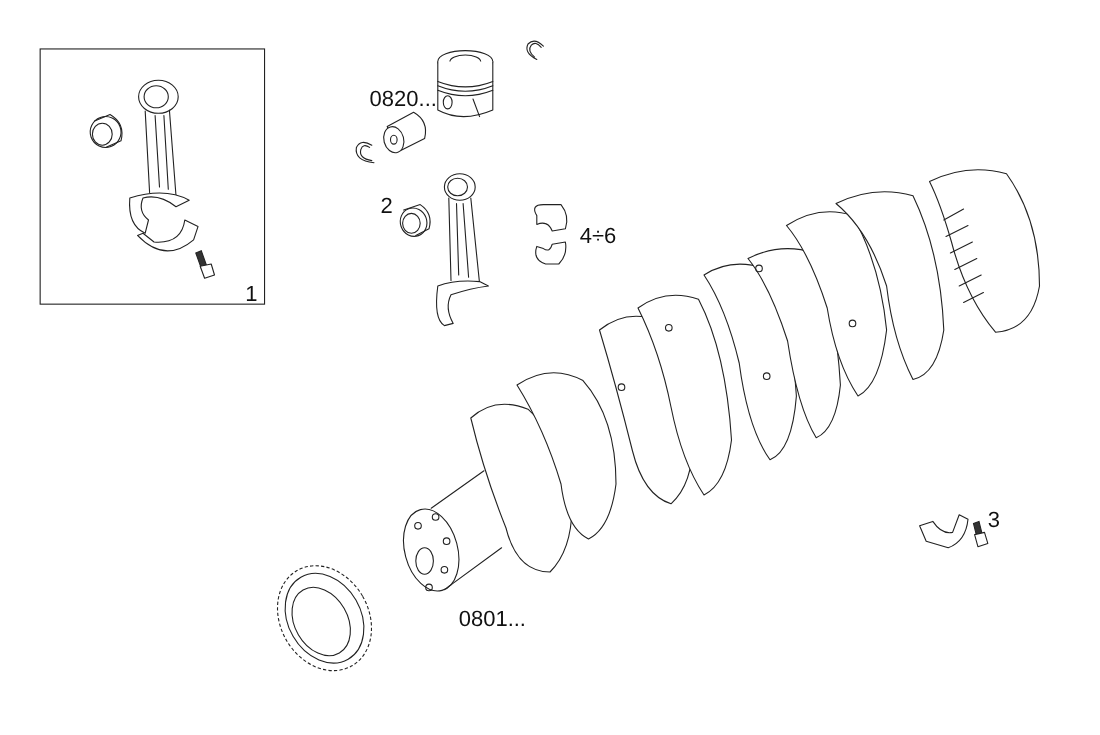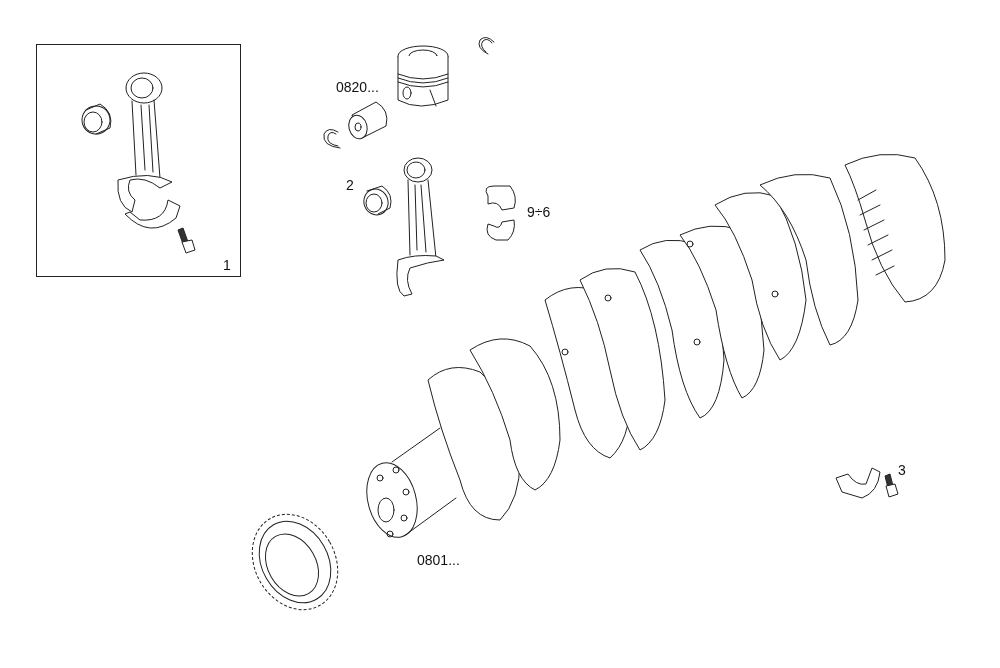--- a/index.html
+++ b/index.html
@@ -1,19 +1,19 @@
 <!DOCTYPE html>
 <html><head>
   <meta charset="utf-8">
   <style>
     html, body { margin: 0; padding: 0; background: #ffffff; }
     body { width: 1000px; height: 668px; position: relative; overflow: hidden;
            font-family: "Liberation Sans", sans-serif; color: #000; }
     .canvas { position: absolute; left: 0; top: 0; width: 1000px; height: 668px; }
-    .label { position: absolute; font-size: 14px; color: #111; line-height: 1; white-space: nowrap; }
+    .label { position: absolute; font-size: 20px; color: #111; line-height: 1; white-space: nowrap; }
     .inset-box { position: absolute; left: 36px; top: 44px; width: 205px; height: 233px;
                  border: 1.5px solid #222; box-sizing: border-box; }
     svg { position: absolute; left: 0; top: 0; }
     .ln { fill: none; stroke: #222; stroke-width: 1; stroke-linejoin: round; stroke-linecap: round; }
     .lnw { fill: #fff; stroke: #222; stroke-width: 1; stroke-linejoin: round; }
     .dk { fill: #333; stroke: #222; stroke-width: 1; }
   </style>
 </head>
 <body>
 
@@ -122,16 +122,16 @@
     </g>
     <g>
       <path class="dk" d="M885 476 L890 474 L893 486 L888 488 Z"></path>
       <path class="lnw" d="M886 486 L895 484 L898 494 L889 497 Z"></path>
     </g>
   </svg>
 
   <span class="label" style="left:223px; top:258px;">1</span>
   <span class="label" style="left:346px; top:178px;">2</span>
   <span class="label" style="left:898px; top:463px;">3</span>
-  <span class="label" style="left:527px; top:205px;">9÷6</span>
+  <span class="label" style="left:527px; top:205px;">4÷6</span>
   <span class="label" style="left:336px; top:80px;">0820...</span>
   <span class="label" style="left:417px; top:553px;text-align:right;">0801...</span>
 </div>
 
 </body></html>

